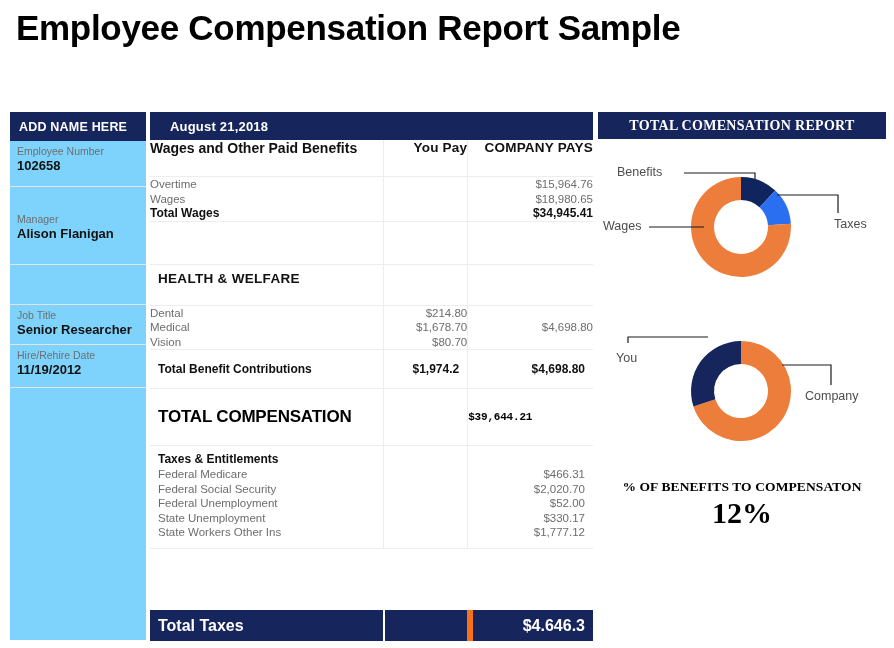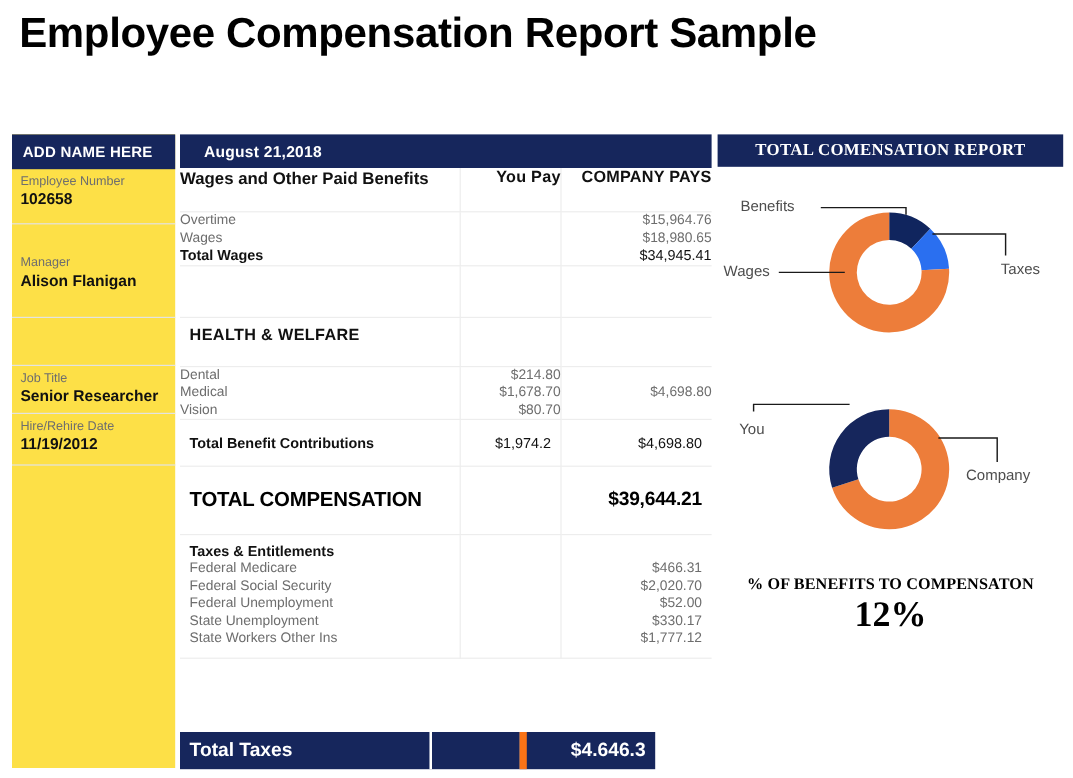--- a/index.html
+++ b/index.html
@@ -19,21 +19,21 @@
 
   
   .navy-bar{
     background:#16265c;color:#ffffff;
     display:flex;align-items:center;
   }
 
   
   #sidebar{
     position:absolute;left:10px;top:112px;width:136px;height:528px;
-    background:#fde047;
+    background:#7dd3fc;
   }
   #sidebar-header{
     height:29px;padding-left:9px;
     font-size:12.5px;font-weight:bold;letter-spacing:0.2px;
   }
   .side-field{
     border-bottom:1px solid #e3e3e3;
     padding:4px 7px 5px 7px;
     box-sizing:border-box;
   }
@@ -75,34 +75,34 @@
   .c-you{width:84px;}
   .c-co{width:125px;}
 
   .hdr-row td{height:36px;vertical-align:middle;}
   .hdr-desc{font-size:14px;font-weight:bold;color:#111;padding:0 0 0 8px;}
   .hdr-num{font-size:13.5px;font-weight:bold;color:#111;text-align:right;padding-right:8px;letter-spacing:0.2px;}
 
   .sub-line{font-size:11.5px;color:#6d6d6d;line-height:14.5px;}
   .sub-line.bold{font-size:12px;color:#111;font-weight:bold;}
   .num-line{font-size:11.5px;color:#6d6d6d;line-height:14.5px;text-align:right;}
-  .num-line.bold{font-size:12px;color:#111;font-weight:normal;}
+  .num-line.bold{font-size:12px;color:#111;font-weight:bold;}
 
   .pad-l{padding:5px 0 5px 11px;}
   .pad-r{padding:5px 8px 5px 0;}
 
   .sec-title{font-size:13.5px;font-weight:bold;color:#111;letter-spacing:0.3px;}
   .big-total{font-size:17px;font-weight:bold;color:#000;line-height:20px;letter-spacing:-0.2px;}
-  .big-amount{font-size:16px;font-weight:bold;color:#000;text-align:right;letter-spacing:-0.2px;}
+  .big-amount{font-size:11px;font-weight:bold;color:#000;text-align:left;letter-spacing:-0.2px;font-family:Liberation Mono, monospace;}
 
   .tax-head{font-size:12px;font-weight:bold;color:#111;line-height:15px;}
 
   
   #total-taxes-row{
-    position:absolute;left:0;top:498px;width:396px;height:31px;
+    position:absolute;left:0;top:498px;width:443px;height:31px;
     display:flex;
   }
   #total-taxes-row .tt-cell{
     background:#16265c;color:#ffffff;height:31px;
     display:flex;align-items:center;
   }
   .tt-desc{width:233px;padding-left:8px;box-sizing:border-box;font-size:16px;font-weight:bold;}
   .tt-mid{width:84px;border-left:2px solid #ffffff;box-sizing:border-box;}
   .tt-co{width:126px;border-left:6px solid #f97316;box-sizing:border-box;justify-content:flex-end;padding-right:8px;font-size:16px;font-weight:bold;}
 

